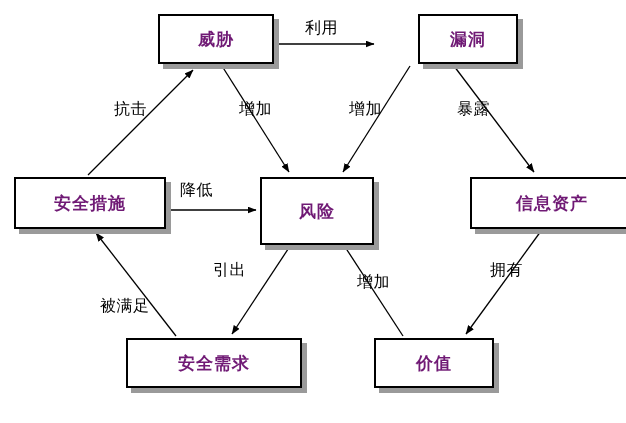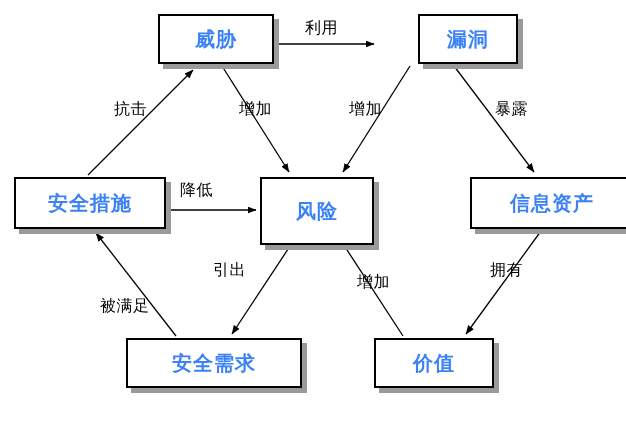--- a/index.html
+++ b/index.html
@@ -25,23 +25,23 @@
     box-sizing:border-box;
     background:#ffffff;
     border:2px solid #000000;
     box-shadow:5px 5px 0 0 #9a9a9a;
     display:flex;
     align-items:center;
     justify-content:center;
     z-index:3;
   }
   .node-label{
-    font-size:20px;
+    font-size:17px;
     font-weight:700;
-    color:#3b82f6;
+    color:#701a75;
     letter-spacing:1px;
     line-height:1;
     white-space:nowrap;
   }
   .edge-label{
     position:absolute;
     font-size:16px;
     font-weight:400;
     color:#000000;
     white-space:nowrap;
@@ -94,20 +94,20 @@
     <span class="node-label">安全需求</span>
   </div>
   <div class="node" style="left: 374px; top: 338px; width: 120px; height: 50px;">
     <span class="node-label">价值</span>
   </div>
 
   <span class="edge-label" style="left: 305px; top: 20px;">利用</span>
   <span class="edge-label" style="left: 114px; top: 101px;">抗击</span>
   <span class="edge-label" style="left: 239px; top: 101px;">增加</span>
   <span class="edge-label" style="left: 349px; top: 101px;">增加</span>
-  <span class="edge-label" style="left: 495px; top: 101px;">暴露</span>
+  <span class="edge-label" style="left: 457px; top: 101px;">暴露</span>
   <span class="edge-label" style="left: 180px; top: 182px;">降低</span>
   <span class="edge-label" style="left: 100px; top: 274px; margin-top: 24px;">被满足</span>
   <span class="edge-label" style="left: 213px; top: 262px;">引出</span>
   <span class="edge-label" style="left: 357px; top: 274px;">增加</span>
   <span class="edge-label" style="left: 490px; top: 262px;">拥有</span>
 
 </div>
 
 </body></html>

